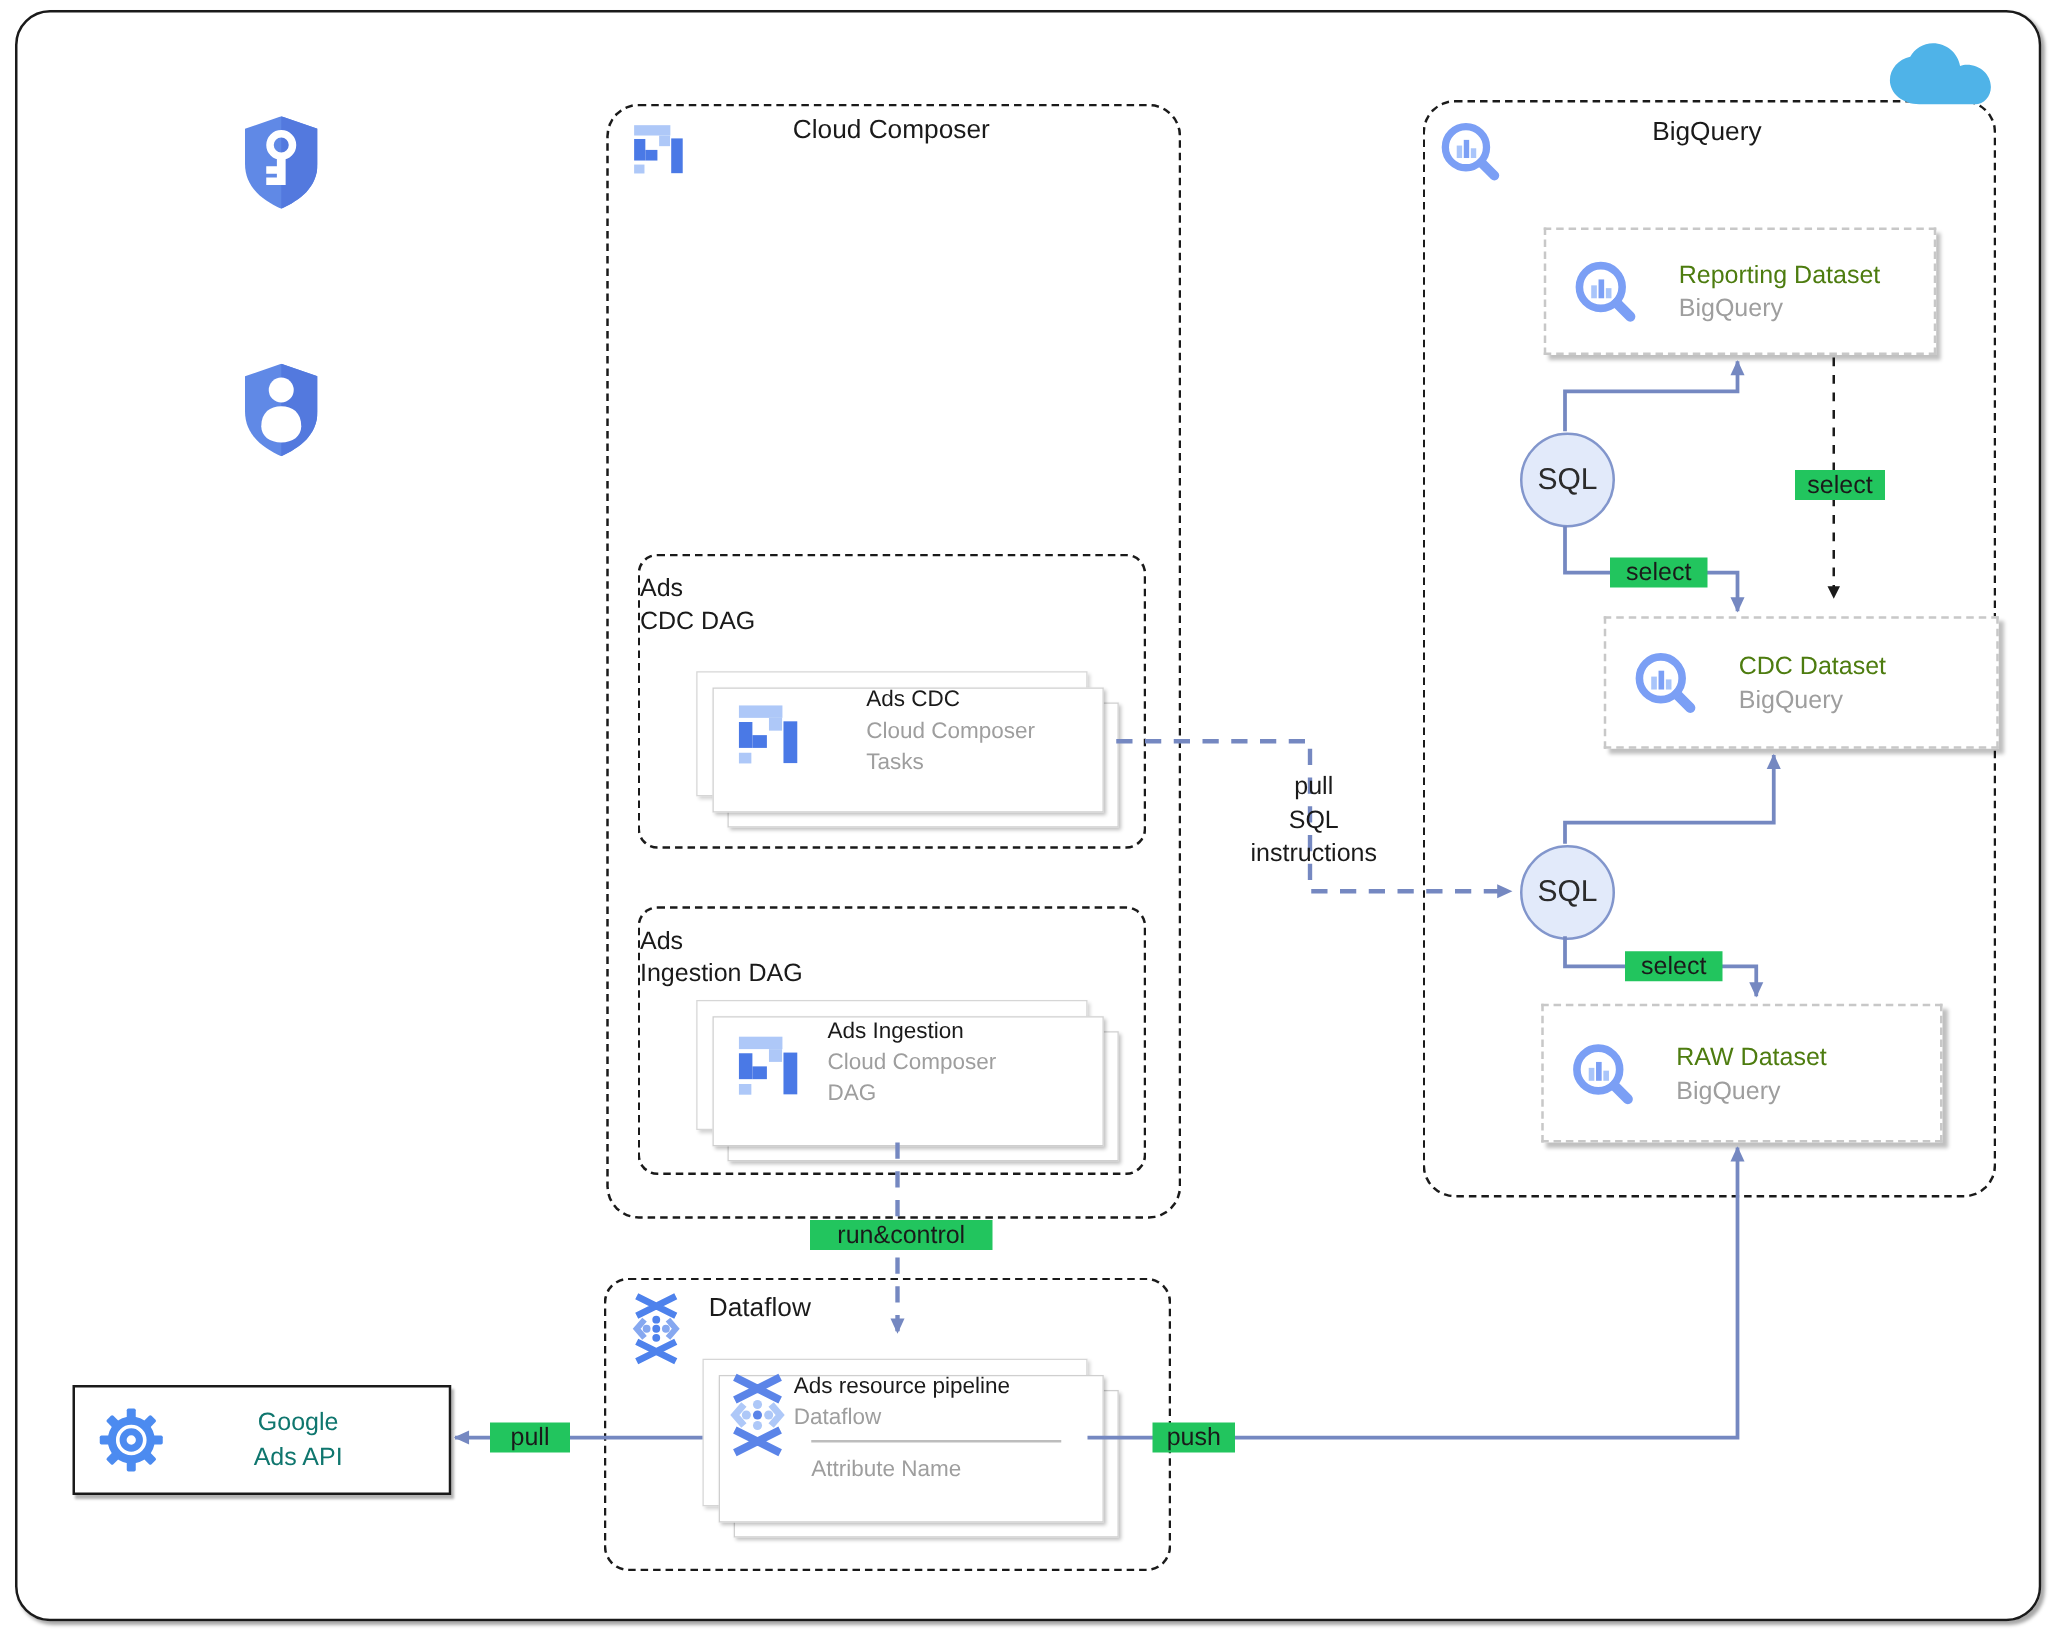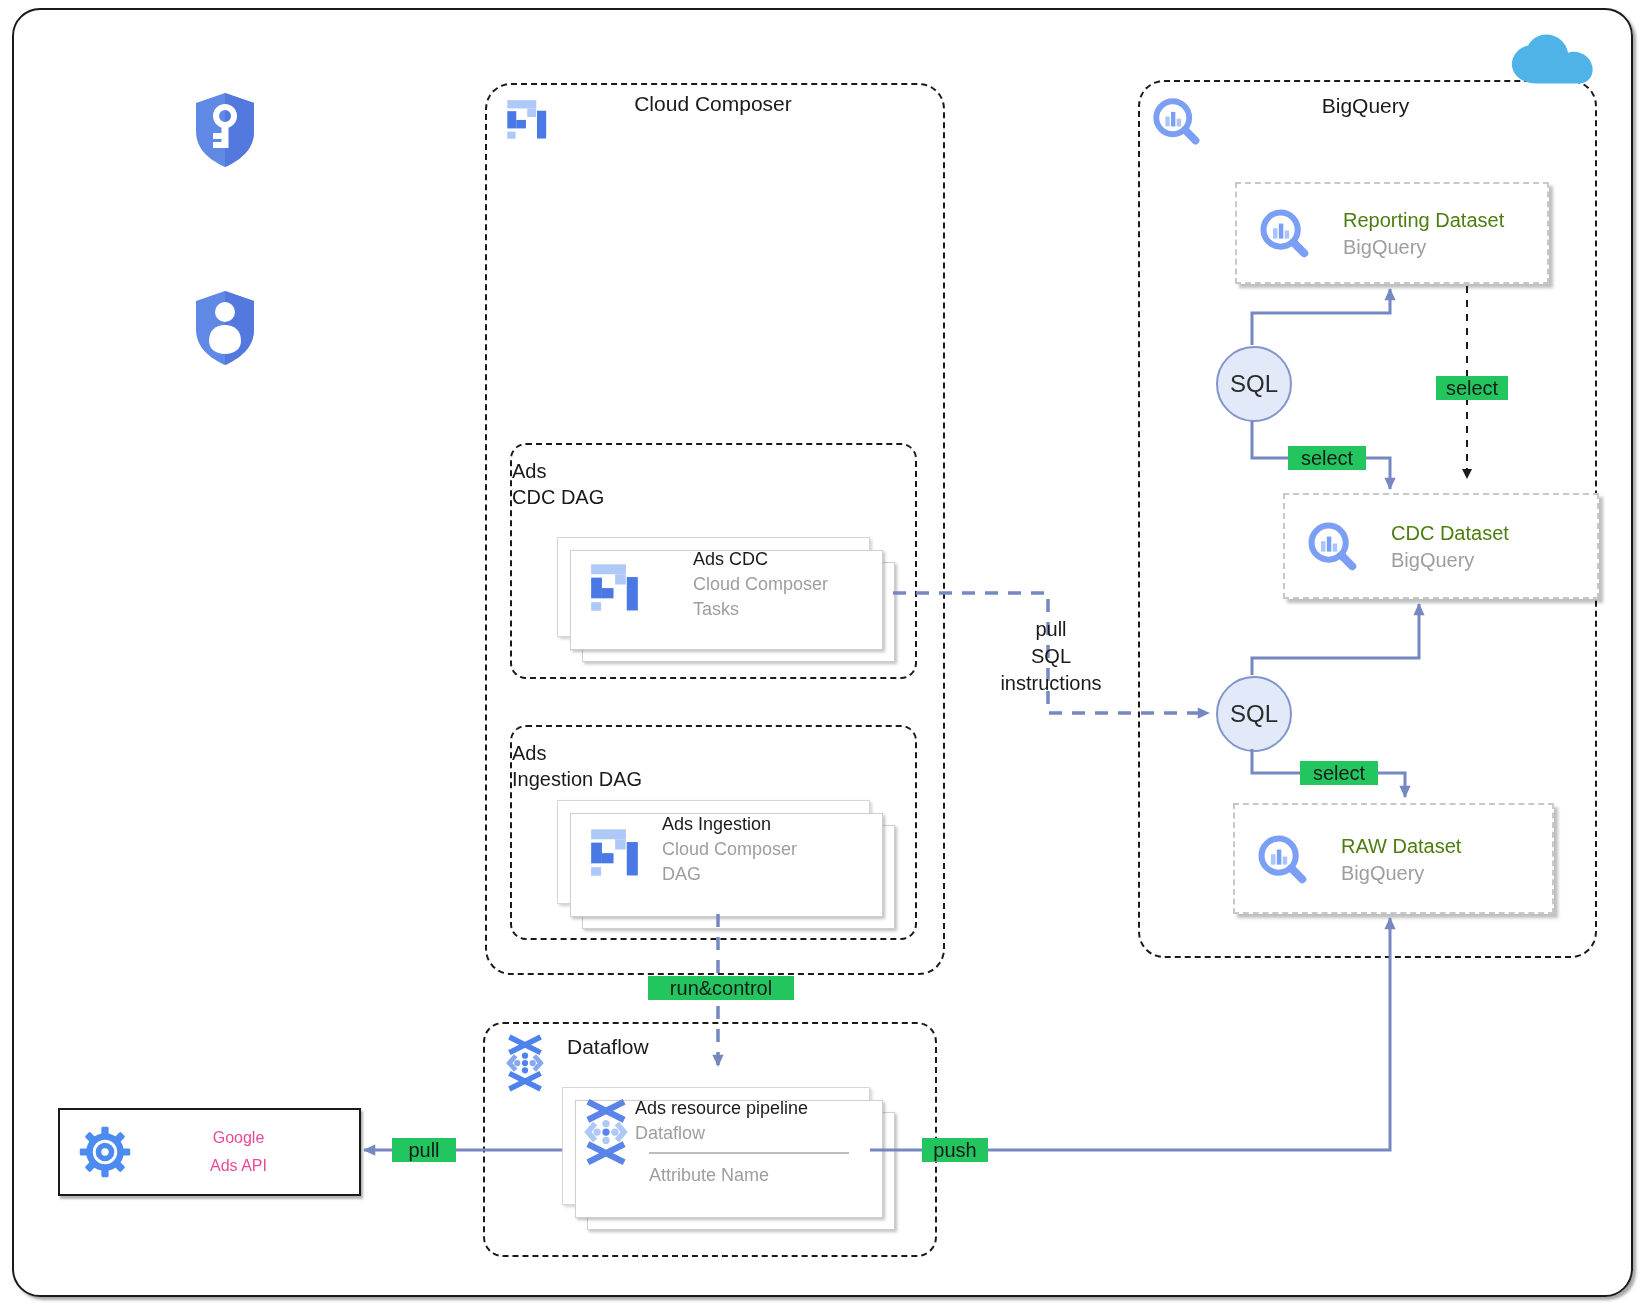--- a/index.html
+++ b/index.html
@@ -46,21 +46,21 @@
   .edge-label{position:absolute;background:#22c55e;font-size:20px;color:#1a1a1a;
     text-align:center;z-index:6;padding:0 3px;line-height:24px;}
   .edge-label.multiline{background:transparent;line-height:27px;}
 
   
   .ext-label{position:absolute;text-align:center;font-size:19px;line-height:25px;color:#9e9e9e;z-index:2;}
 
   
   .api-box{position:absolute;background:#fff;border:2px solid #1a1a1a;z-index:2;
     box-shadow:2px 3px 2px rgba(0,0,0,0.3);display:flex;align-items:center;}
-  .api-box .api-text{flex:1;text-align:center;font-size:16px;line-height:28px;color:#ec4899;margin-right:14px;}
+  .api-box .api-text{flex:1;text-align:center;font-size:20px;line-height:28px;color:#0f766e;margin-right:14px;}
 
   .divider{position:absolute;height:2px;background:#bdbdbd;}
 
   svg.icon{display:block;}
   #edges{position:absolute;left:0;top:0;z-index:5;pointer-events:none;}
   .cloud-wrap{z-index:8;}
 </style>
 </head>
 <body>
 

